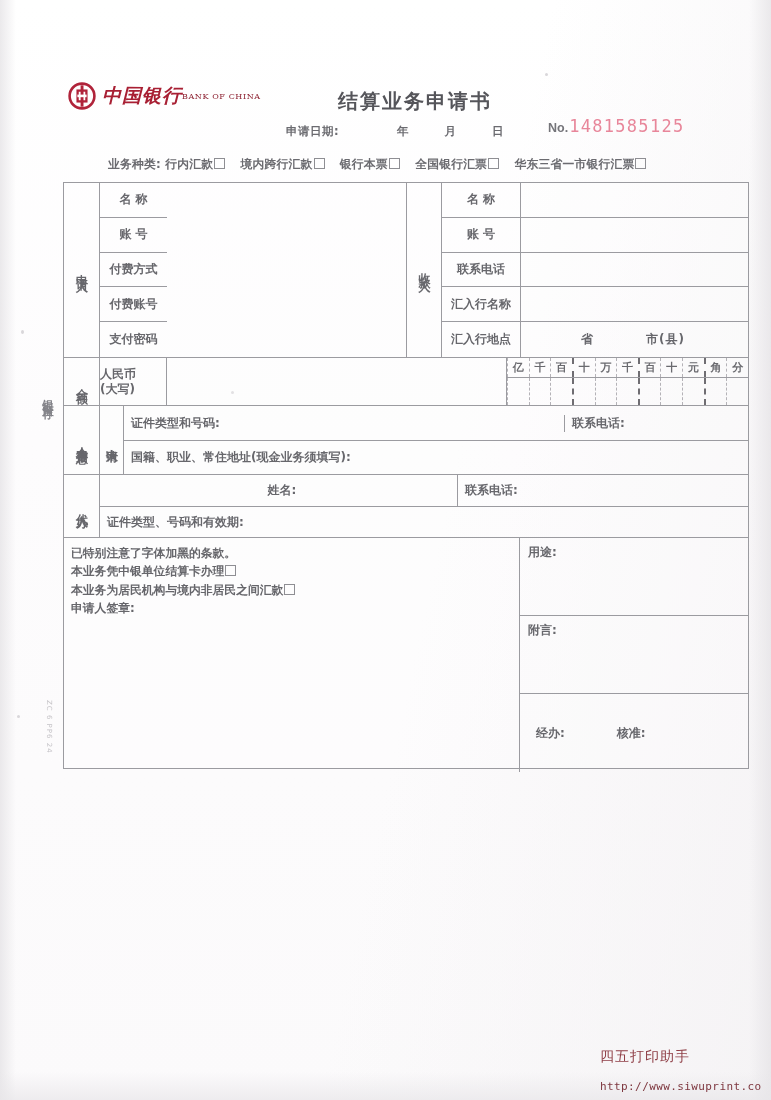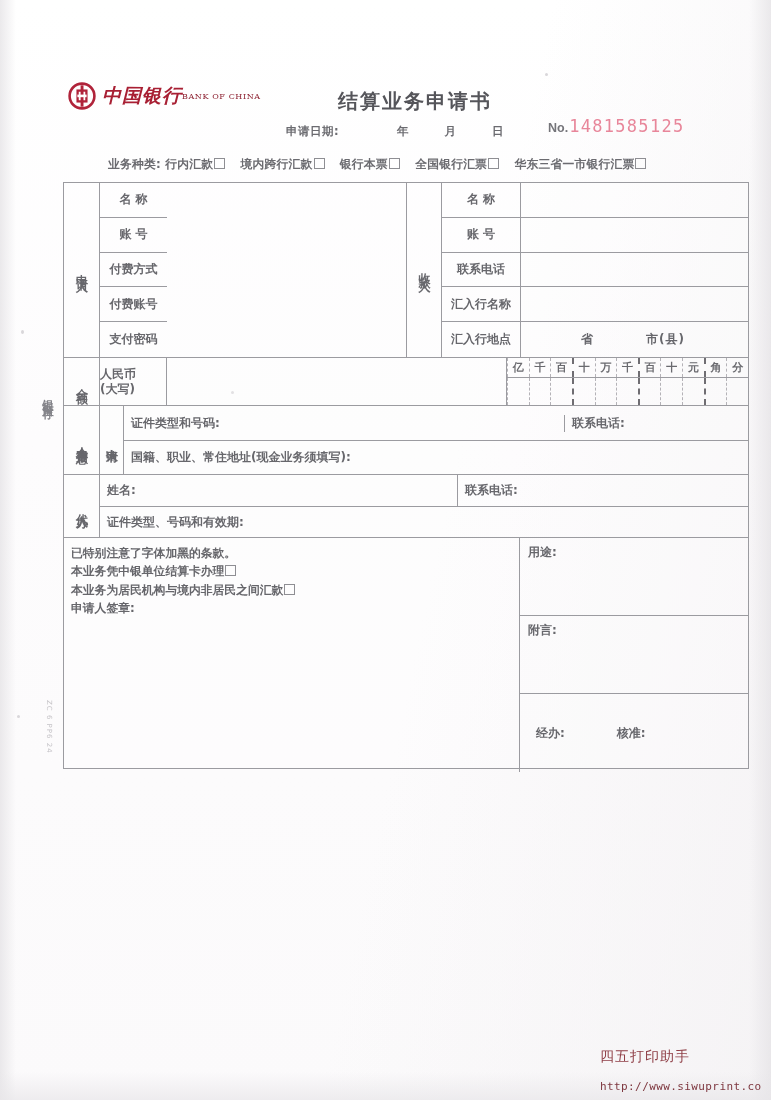--- a/index.html
+++ b/index.html
@@ -210,21 +210,21 @@
   .pci-r2 { display: flex; flex: 1; }
   .pci-cert { width: 440px; }
   .pci-tel { flex: 1; }
 
   
   .agent-block { display: flex; height: 62px; }
   .agent-v { width: 35px; }
   .agent-right { flex: 1; display: flex; flex-direction: column; }
   .agent-r1 { display: flex; height: 31px; }
   .agent-r2 { display: flex; flex: 1; }
-  .agent-name { width: 357px; }
+  .agent-name { width: 357px; justify-content: center; }
   .agent-tel { flex: 1; }
 
   
   .decl-block { display: flex; height: 234px; }
   .decl-left {
     width: 455px; box-sizing: border-box;
     padding: 6px 8px 0 7px;
     font-size: 11.8px; color: #66666b; font-weight: bold;
     line-height: 1.55;
   }

